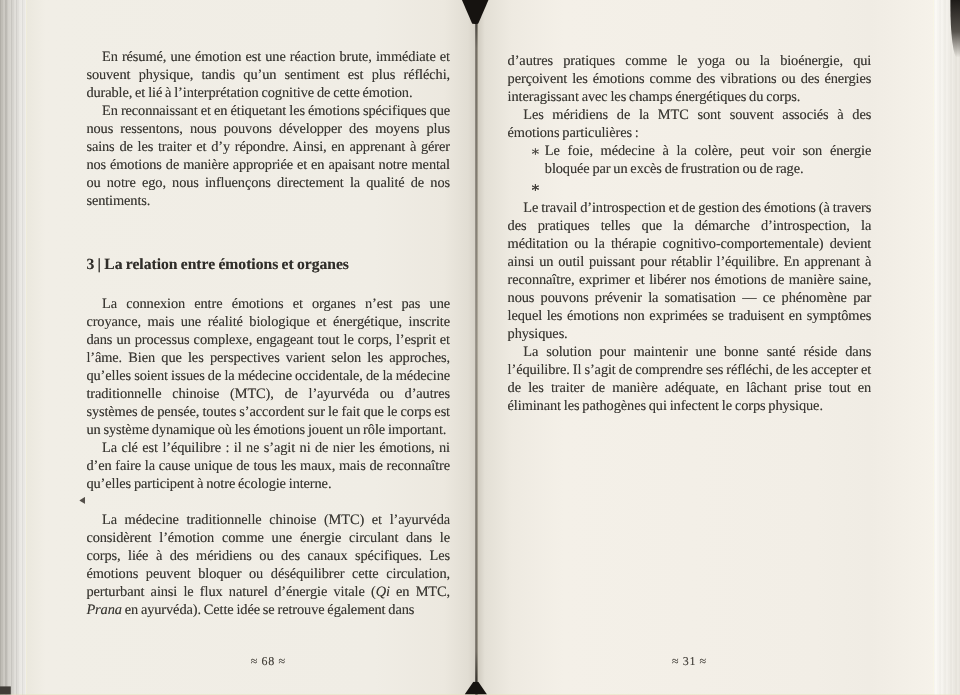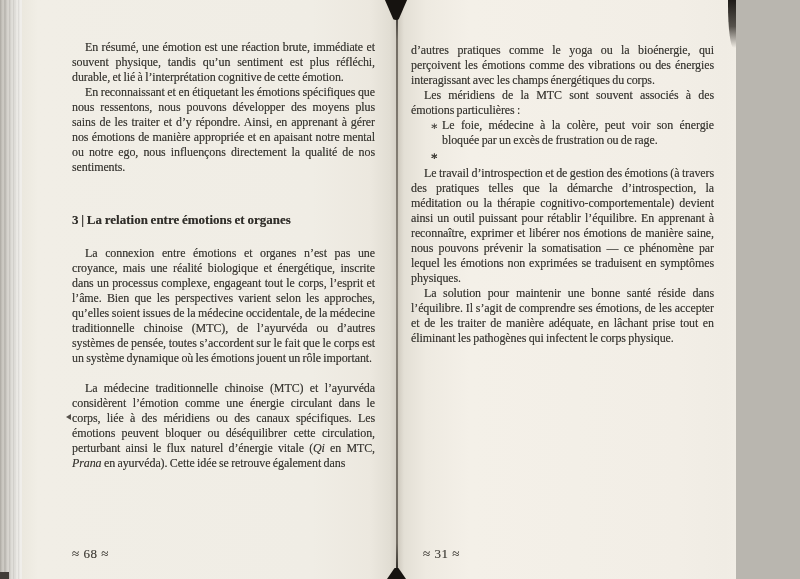--- a/index.html
+++ b/index.html
@@ -1,18 +1,18 @@
 <!DOCTYPE html>
 <html lang="fr"><head>
 <meta charset="utf-8">
 <style>
   html,body{margin:0;padding:0;}
   body{width:800px;height:579px;overflow:hidden;background:#b9b6af;}
 
-  .scan{position:relative;width:736px;height:579px;background:#fef9c3;overflow:hidden;}
+  .scan{position:relative;width:800px;height:579px;background:#fef9c3;overflow:hidden;}
 
   
   .edge-stack-left{position:absolute;left:0;top:0;width:22px;height:100%;
     background:repeating-linear-gradient(90deg,#c6c3bc 0 1px,#d7d4cd 1px 2.5px,#e3e0d9 2.5px 4.5px);}
   .edge-stack-left::after{content:"";position:absolute;inset:0;
     background:linear-gradient(90deg,rgba(125,122,115,.30),rgba(255,255,255,.45) 88%);}
 
   
   .page-left{position:absolute;left:22px;top:0;width:376px;height:100%;
     background:linear-gradient(90deg,#ebe8de 0,#f1eee6 16px,#f0ede5 290px,#ece8df 348px,#e1ddd3 368px,#d2cdc3 376px);}
@@ -39,35 +39,35 @@
     background:linear-gradient(180deg,#1e1b18 0,#56524c 55%,rgba(86,82,76,0) 100%);
     border-bottom-left-radius:70% 90%;}
   .corner-bl{position:absolute;left:0;bottom:0;width:9px;height:7px;background:#413d38;}
 
   
   .content{position:absolute;font-family:"Liberation Serif","DejaVu Serif",serif;
     font-size:12px;line-height:15px;color:#3a3833;text-align:justify;
     letter-spacing:-0.1px;word-spacing:-0.5px;
     text-shadow:0 0 0.4px rgba(58,56,51,.55);}
   .page-left .content{left:50px;top:40px;width:303px;}
-  .page-right .content{left:13px;top:43px;width:303px;}
+  .page-right .content{left:25px;top:43px;width:303px;}
 
   .para{margin:0;}
   .para.indent{text-indent:13px;}
   .para i{font-style:italic;margin-top:15px;}
 
   .heading{margin:36px 0 17px;font-size:13px;line-height:18px;font-weight:700;
     color:#302e2a;text-align:left;text-indent:0;letter-spacing:0;}
 
   .bullets{margin:0;}
   .bullet-item{position:relative;padding-left:31px;text-align:justify;}
   .marker{position:absolute;left:19px;top:1px;font-size:12px;color:#423f3a;}
 
   .page-num{position:absolute;top:546px;font-family:"Liberation Serif","DejaVu Serif",serif;
-    font-size:13px;color:#45423c;letter-spacing:0.5px;
+    font-size:10px;color:#45423c;text-align:center;letter-spacing:0.5px;
     text-shadow:0 0 0.3px rgba(69,66,60,.5);}
   .page-left .page-num{left:50px;width:303px;}
   .page-right .page-num{left:25px;width:303px;}
 
   
   .artifact{position:absolute;left:44px;top:414px;width:5px;height:6px;background:#55504a;
     clip-path:polygon(100% 0,100% 100%,0 50%);}
 </style>
 </head>
 <body>
@@ -75,37 +75,38 @@
 <div class="scan">
 
   <div class="edge-stack-left"></div>
 
   <section class="page-left">
     <div class="content" id="left-blocks">
         <p class="para indent"><span>En résumé, une émotion est une réaction brute, immédiate et souvent physique, tandis qu’un sentiment est plus réfléchi, durable, et lié à l’interprétation cognitive de cette émotion.</span></p>
         <p class="para indent"><span>En reconnaissant et en étiquetant les émotions spécifiques que nous ressentons, nous pouvons développer des moyens plus sains de les traiter et d’y répondre. Ainsi, en apprenant à gérer nos émotions de manière appropriée et en apaisant notre mental ou notre ego, nous influençons directement la qualité de nos sentiments.</span></p>
         <h2 class="heading">3 | La relation entre émotions et organes</h2>
         <p class="para indent"><span>La connexion entre émotions et organes n’est pas une croyance, mais une réalité biologique et énergétique, inscrite dans un processus complexe, engageant tout le corps, l’esprit et l’âme. Bien que les perspectives varient selon les approches, qu’elles soient issues de la médecine occidentale, de la médecine traditionnelle chinoise (MTC), de l’ayurvéda ou d’autres systèmes de pensée, toutes s’accordent sur le fait que le corps est un système dynamique où les émotions jouent un rôle important.</span></p>
+        <p class="para indent"><span>La clé est l’équilibre : il ne s’agit ni de nier les émotions, ni d’en faire la cause unique de tous les maux, mais de reconnaître qu’elles participent à notre écologie interne.</span></p>
         <p class="para indent" style="margin-top: 15px;"><span>La médecine traditionnelle chinoise (MTC) et l’ayurvéda considèrent l’émotion comme une énergie circulant dans le corps, liée à des méridiens ou des canaux spécifiques. Les émotions peuvent bloquer ou déséquilibrer cette circulation, perturbant ainsi le flux naturel d’énergie vitale (</span><i>Qi</i><span> en MTC, </span><i>Prana</i><span> en ayurvéda). Cette idée se retrouve également dans</span></p>
       </div>
     <div class="artifact"></div>
     <div class="page-num">≈ 68 ≈</div>
   </section>
 
   <section class="page-right">
     <div class="content" id="right-blocks">
         <p class="para"><span>d’autres pratiques comme le yoga ou la bioénergie, qui perçoivent les émotions comme des vibrations ou des énergies interagissant avec les champs énergétiques du corps.</span></p>
         <p class="para indent"><span>Les méridiens de la MTC sont souvent associés à des émotions particulières :</span></p>
         <div class="bullets">
           <div class="bullet-item"><span class="marker">∗</span><span>Le foie, médecine à la colère, peut voir son énergie bloquée par un excès de frustration ou de rage.</span></div>
           <div class="bullet-item"><span class="marker">∗</span></div>
           <div class="bullet-item"><span class="marker">∗</span></div>
         </div>
         <p class="para indent" style="margin-top: 18px;"><span>Le travail d’introspection et de gestion des émotions (à travers des pratiques telles que la démarche d’introspection, la méditation ou la thérapie cognitivo-comportementale) devient ainsi un outil puissant pour rétablir l’équilibre. En apprenant à reconnaître, exprimer et libérer nos émotions de manière saine, nous pouvons prévenir la somatisation — ce phénomène par lequel les émotions non exprimées se traduisent en symptômes physiques.</span></p>
-        <p class="para indent"><span>La solution pour maintenir une bonne santé réside dans l’équilibre. Il s’agit de comprendre ses émotions, de les accepter et de les traiter de manière adéquate, en lâchant prise tout en éliminant les pathogènes qui infectent le corps physique.</span></p>
+        <p class="para indent"><span>La solution pour maintenir une bonne santé réside dans l’équilibre. Il s’agit de comprendre ses réfléchi, de les accepter et de les traiter de manière adéquate, en lâchant prise tout en éliminant les pathogènes qui infectent le corps physique.</span></p>
       </div>
     <div class="page-num">≈ 31 ≈</div>
   </section>
 
   <div class="crease"></div>
   <div class="wedge-top"></div>
   <div class="wedge-bottom"></div>
 
   <div class="edge-stack-right"></div>
   <div class="corner-tr"></div>

